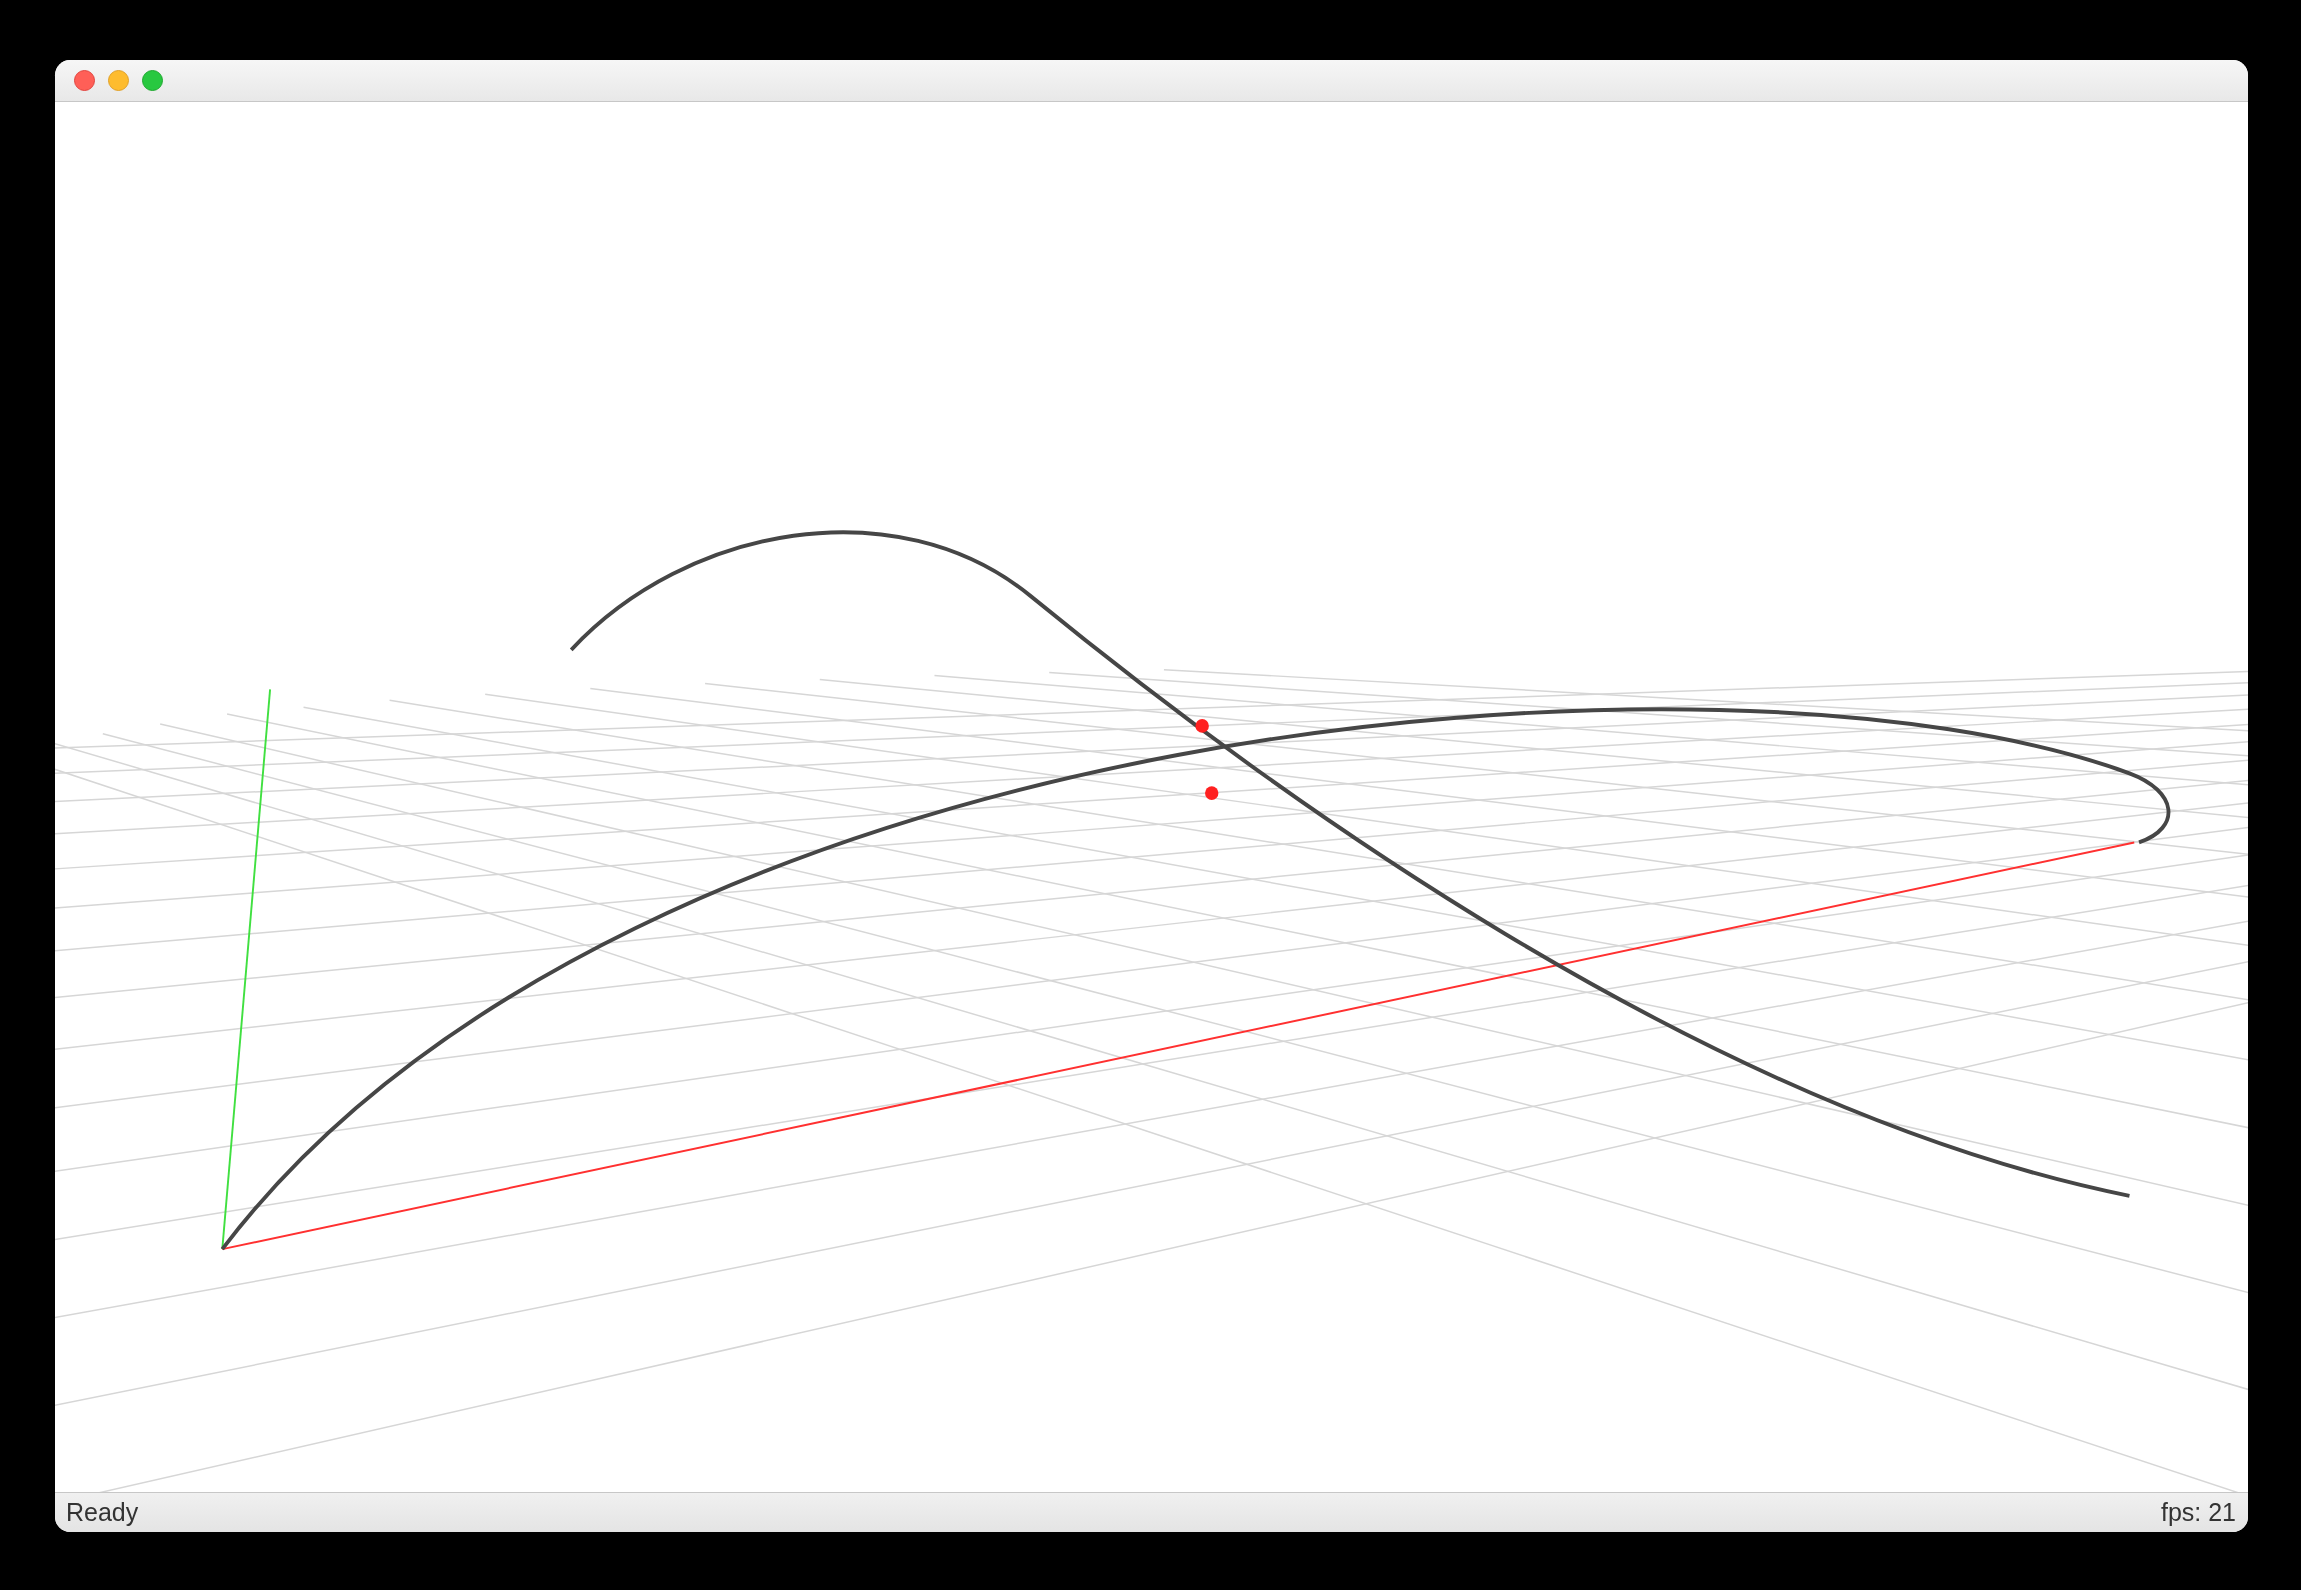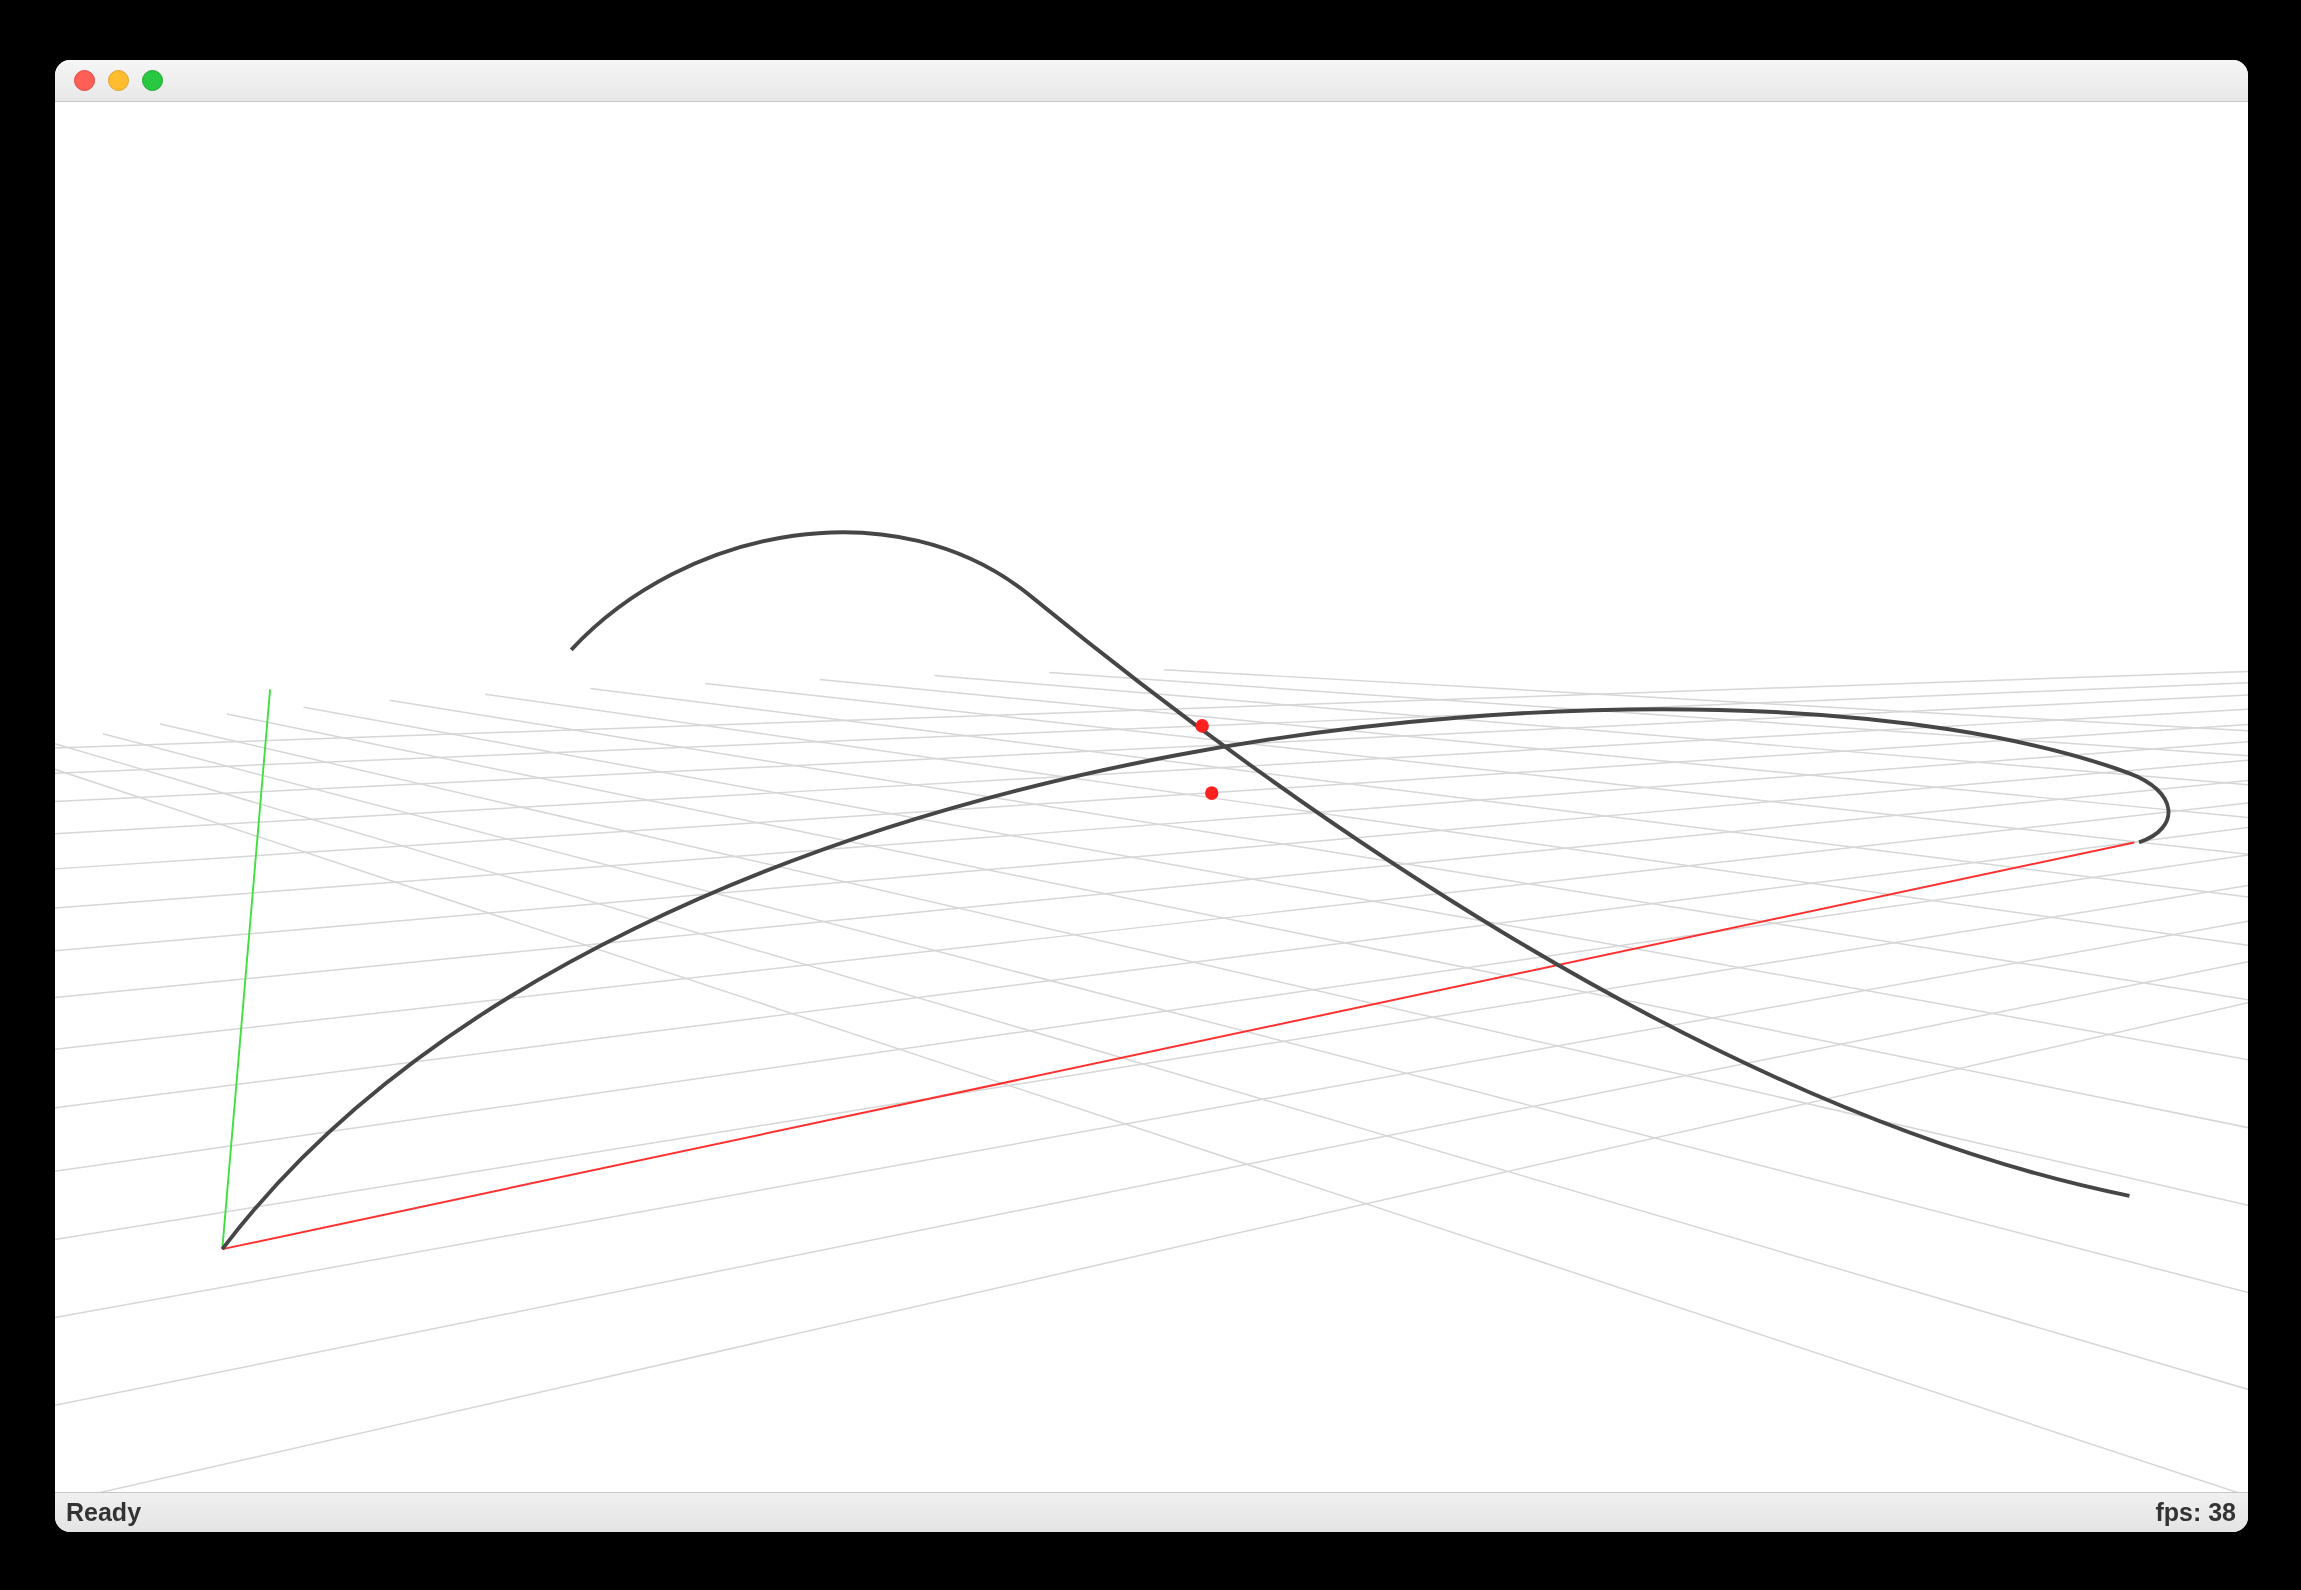--- a/index.html
+++ b/index.html
@@ -73,21 +73,20 @@
     .statusbar {
       height: 40px;
       background: linear-gradient(#f0f0f0, #e4e4e4);
       border-top: 1px solid #c7c7c7;
       display: flex;
       align-items: center;
       justify-content: space-between;
       padding: 0 11.5px;
       font-size: 25px;
       color: #333;
-      font-weight: bold;
     }
   </style>
 </head>
 <body>
 
 <div class="window">
   <div class="titlebar">
     <div class="traffic-light tl-close"></div>
     <div class="traffic-light tl-min"></div>
     <div class="traffic-light tl-max"></div>
@@ -141,17 +140,17 @@
 
       <circle cx="1200" cy="632" r="7" fill="#ff2020"></circle>
       <circle cx="1210" cy="700" r="7" fill="#ff2020"></circle>
     </svg>
   </div>
 
   <div class="statusbar">
     <span>Ready</span>
     <span>
       <span>fps:</span>
-      <span>38</span>
+      <span>21</span>
     </span>
   </div>
 </div>
 
 
 </body></html>

